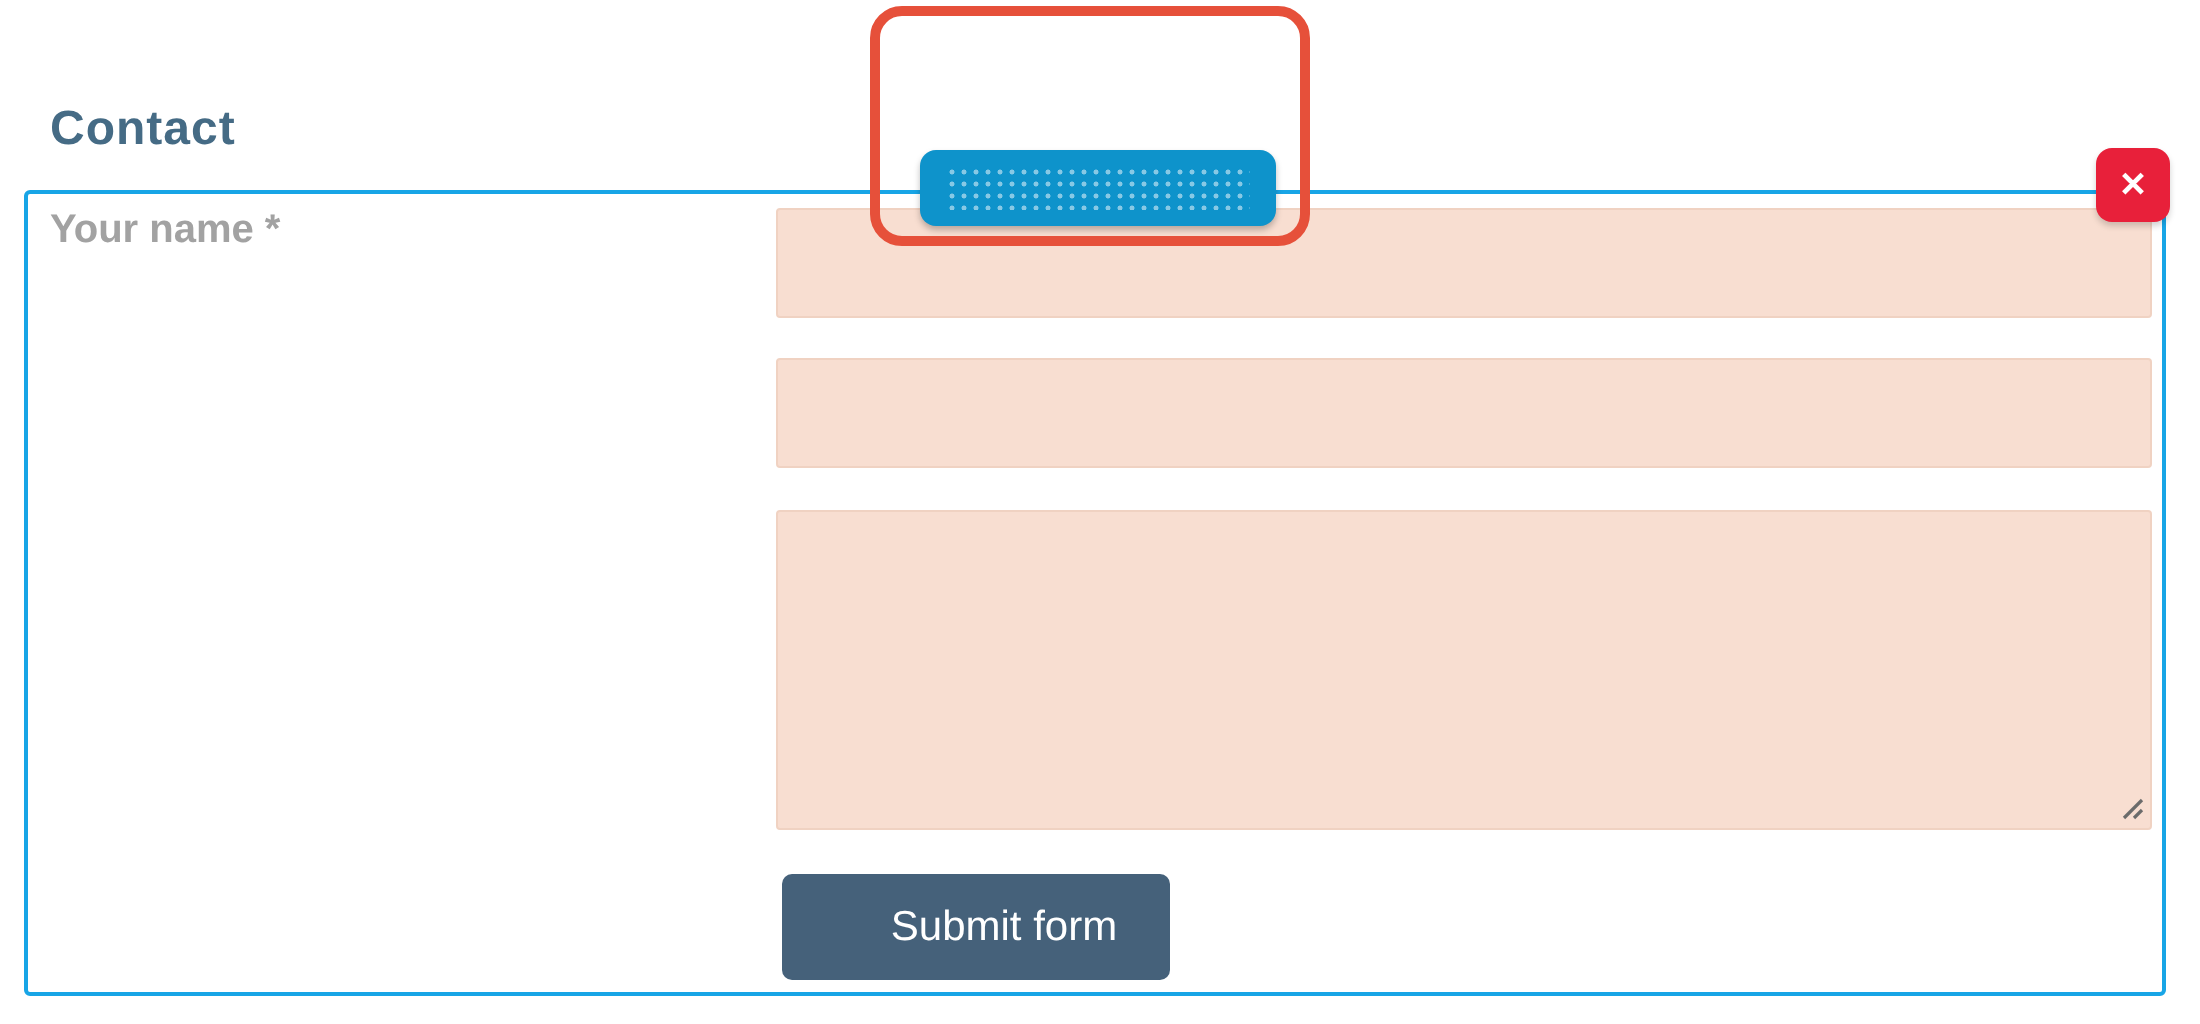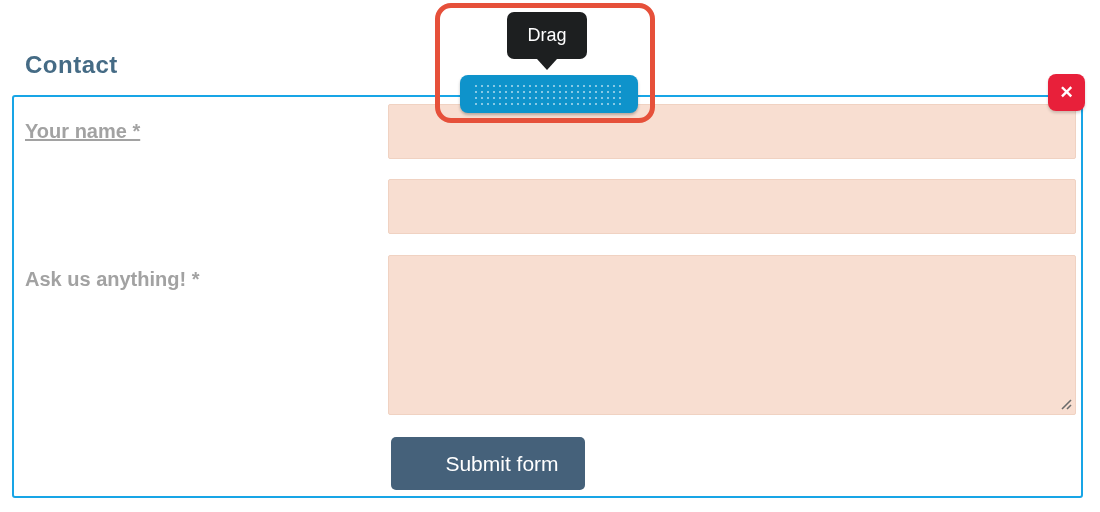--- a/index.html
+++ b/index.html
@@ -39,21 +39,21 @@
   }
 
   .field-label {
     position: absolute;
     left: 25px;
     font-size: 20px;
     font-weight: bold;
     color: #a2a2a2;
     z-index: 2;
   }
-  .label-1 { top: 120px; text-decoration: underline; }
+  .label-1 { top: 104px; }
   .label-2 { top: 195px; }
   .label-3 { top: 268px; }
 
   .text-field, .textarea-field {
     position: absolute;
     left: 388px;
     width: 688px;
     background: #f8ded1;
     border: 1px solid #f0d2c2;
     border-radius: 2px;
@@ -181,37 +181,33 @@
 
   <div class="page-title">Contact</div>
 
   <div class="form-panel"></div>
 
   <div class="field-label label-1">Your name *</div>
   <input class="text-field field-1" type="text" style="">
 
   <input class="text-field field-2" type="text" style="">
 
-  <div class="field-label label-3">Ask us anything! *</div>
   <textarea class="textarea-field" style=""></textarea>
 
   <div class="resize-grip">
     <svg width="14" height="14" viewBox="0 0 14 14">
       <line x1="3" y1="12" x2="12" y2="3" stroke="#6b6b6b" stroke-width="1.6"></line>
       <line x1="8" y1="12" x2="12" y2="8" stroke="#6b6b6b" stroke-width="1.6"></line>
     </svg>
   </div>
 
   <button class="submit-btn">Submit form</button>
 
   <button class="close-btn"><span>✕</span></button>
 
   <div class="highlight-rect"></div>
 
   <div class="drag-handle">
     <div class="dots"></div>
   </div>
 
-  <div class="drag-tooltip">
-    <span>Drag</span>
-  </div>
 
 </div>
 
 </body></html>

